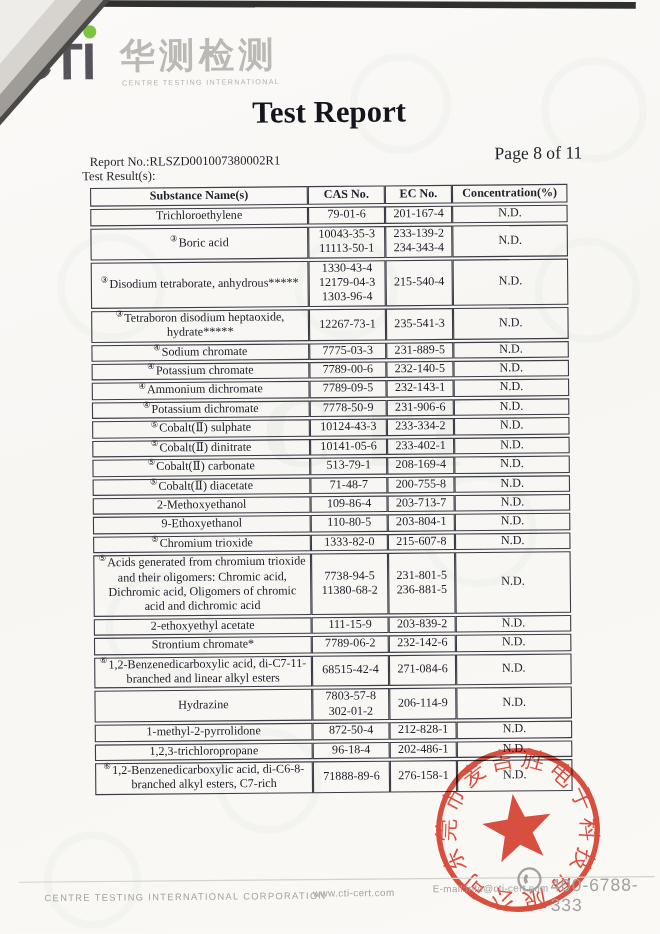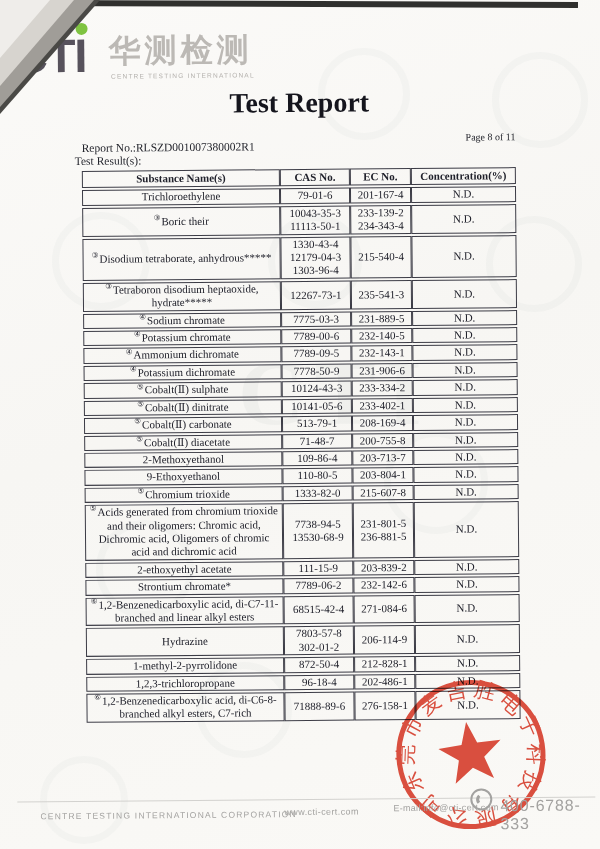--- a/index.html
+++ b/index.html
@@ -31,21 +31,21 @@
   .logo-cti .dot{position:absolute;top:-9px;right:-1px;width:12px;height:12px;border-radius:50%;
                  background:#7fc341;}
   .logo-cn{position:absolute;left:112px;top:33px;font-size:32px;letter-spacing:4px;
            color:#bcb9b5;font-weight:bold;font-family:"Liberation Sans",sans-serif;line-height:1;}
   .logo-sub{position:absolute;left:114px;top:71px;font-family:"Liberation Sans",sans-serif;
             font-size:6.6px;letter-spacing:1.15px;color:#b5b2ae;}
   
   .title{position:absolute;left:0;top:87px;width:604px;text-align:center;
          font-size:28px;font-weight:bold;color:#15151d;}
   .report-no{position:absolute;left:84px;top:140px;font-size:11.5px;}
-  .page-no{position:absolute;left:452px;top:133px;font-size:10px;margin-left:16px;}
+  .page-no{position:absolute;left:452px;top:133px;font-size:16px;}
   .section{position:absolute;left:77px;top:153px;font-size:11.5px;font-weight:normal;}
   
   .results-table{position:absolute;left:84px;top:167px;width:434px;
                  border-collapse:separate;border-spacing:0 2px;
                  font-size:11px;color:#20212b;}
   .results-table th,.results-table td{border:1px solid #3c3c46;padding:0 3px;
                  text-align:center;vertical-align:middle;line-height:1.22;
                  background:transparent;}
   .results-table th{font-weight:bold;font-size:11px;padding:1px 2px;}
   .fn{font-size:7.5px;font-family:"DejaVu Sans",sans-serif;vertical-align:super;
@@ -110,21 +110,21 @@
             <td class="c-name"><span>Trichloroethylene</span></td>
             <td class="c-cas">
               <div>79-01-6</div>
             </td>
             <td class="c-ec">
               <div>201-167-4</div>
             </td>
             <td class="c-conc"><span>N.D.</span></td>
           </tr>
           <tr>
-            <td class="c-name"><sup class="fn">③</sup><span>Boric their</span></td>
+            <td class="c-name"><sup class="fn">③</sup><span>Boric acid</span></td>
             <td class="c-cas">
               <div>10043-35-3</div>
               <div>11113-50-1</div>
             </td>
             <td class="c-ec">
               <div>233-139-2</div>
               <div>234-343-4</div>
             </td>
             <td class="c-conc"><span>N.D.</span></td>
           </tr>
@@ -257,21 +257,21 @@
             </td>
             <td class="c-ec">
               <div>215-607-8</div>
             </td>
             <td class="c-conc"><span>N.D.</span></td>
           </tr>
           <tr>
             <td class="c-name"><sup class="fn">⑤</sup><span>Acids generated from chromium trioxide and their oligomers: Chromic acid, Dichromic acid, Oligomers of chromic acid and dichromic acid</span></td>
             <td class="c-cas">
               <div>7738-94-5</div>
-              <div>13530-68-9</div>
+              <div>11380-68-2</div>
             </td>
             <td class="c-ec">
               <div>231-801-5</div>
               <div>236-881-5</div>
             </td>
             <td class="c-conc"><span>N.D.</span></td>
           </tr>
           <tr>
             <td class="c-name"><span>2-ethoxyethyl acetate</span></td>
             <td class="c-cas">

